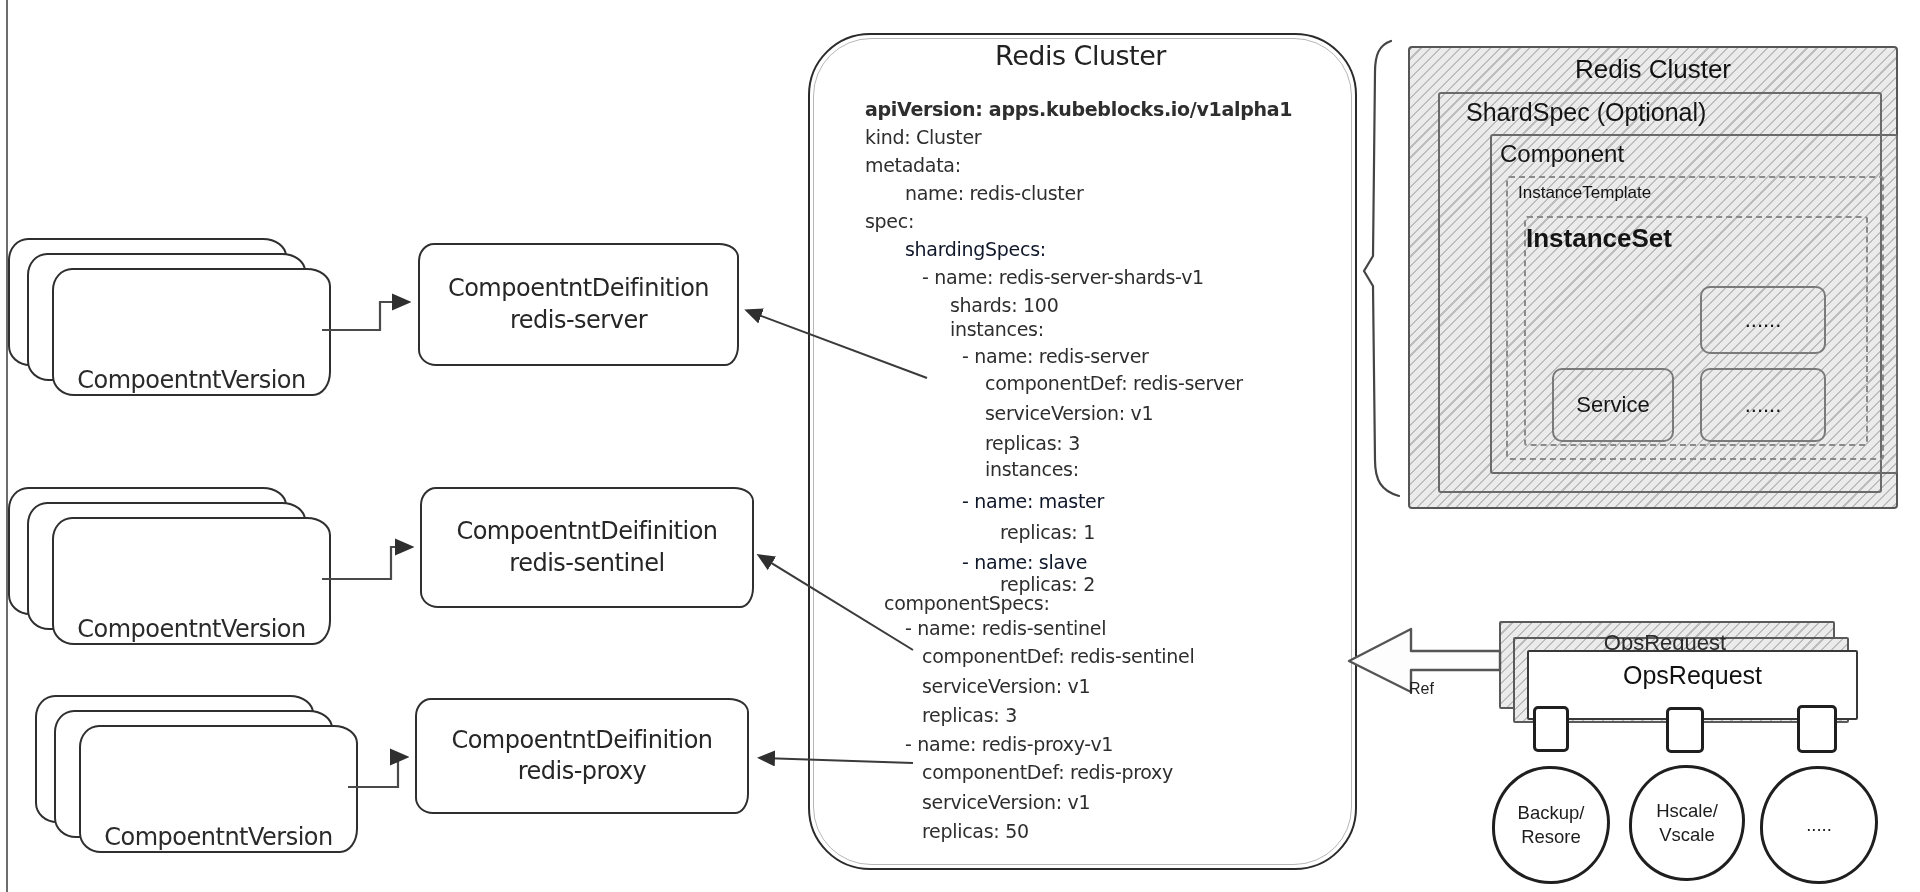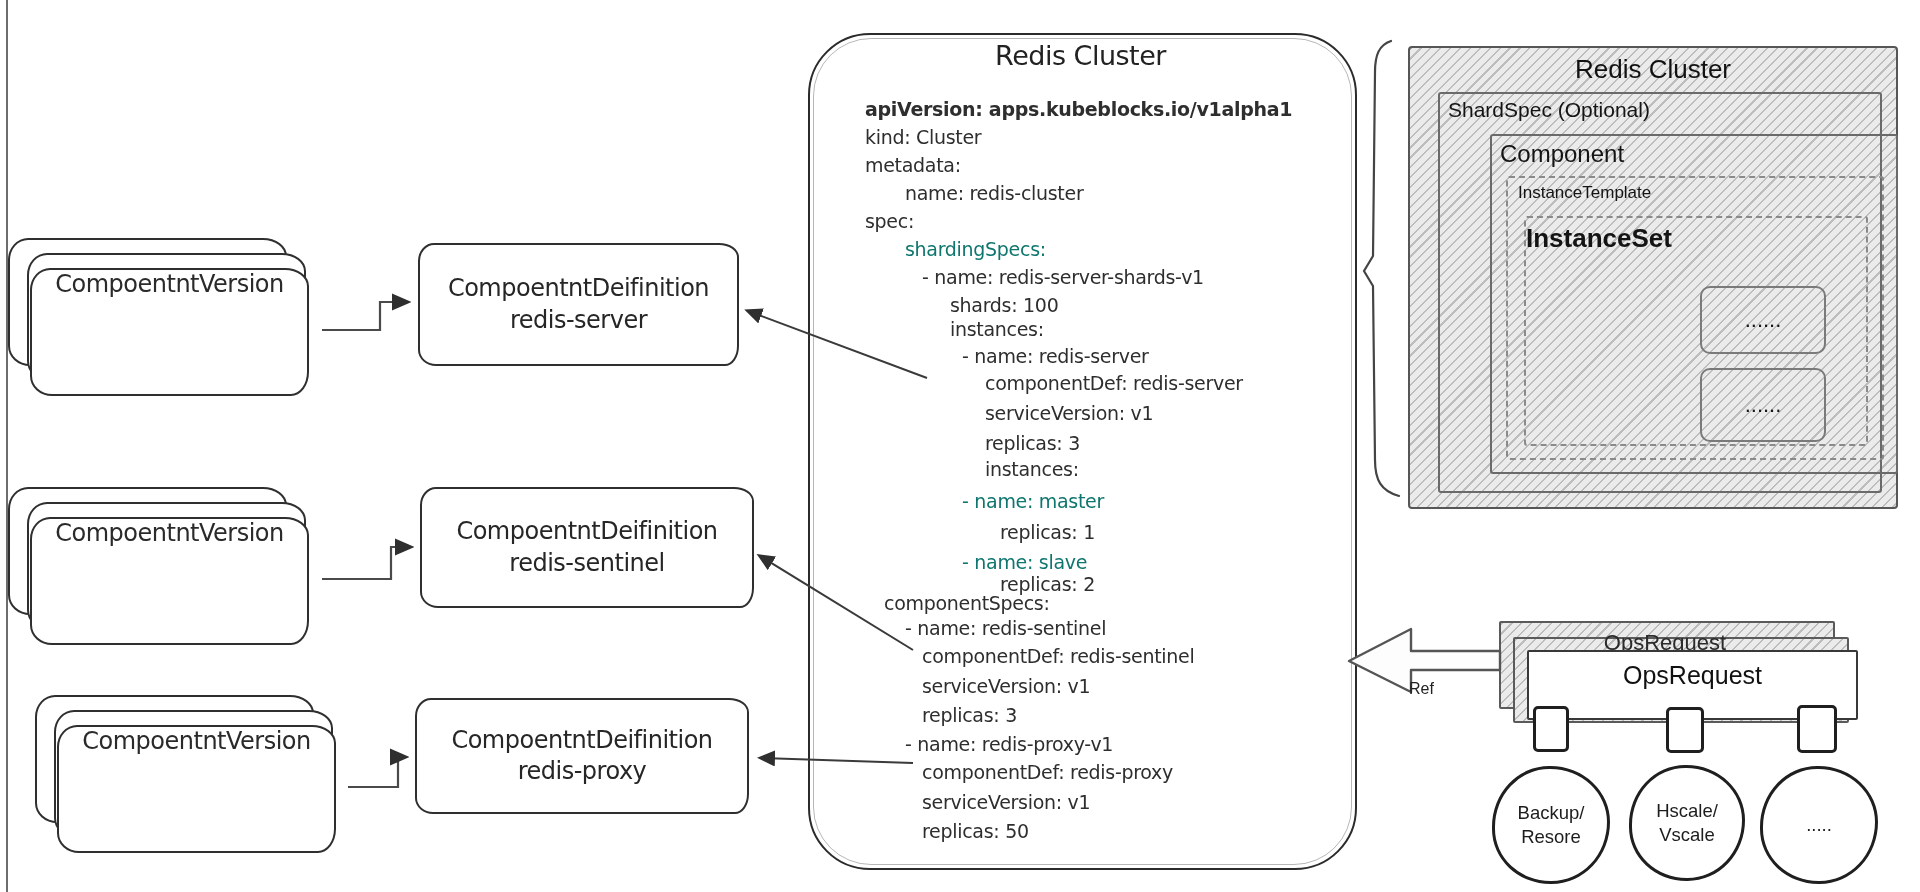--- a/index.html
+++ b/index.html
@@ -17,21 +17,21 @@
 
   
   .stack{width:320px;height:160px;}
   .card{
     position:absolute;width:275px;height:124px;background:#fff;
     border:2.4px solid #2f2f2f;
     border-radius:20px 24px 18px 22px / 22px 18px 24px 20px;
   }
   .card.c1{left:0;top:0;}
   .card.c2{left:19px;top:15px;}
-  .card.c3{left:22px;top:30px;display:flex;align-items:flex-start;justify-content:center;}
+  .card.c3{left:44px;top:30px;display:flex;align-items:flex-end;justify-content:center;}
   .stack-label{font-size:24px;color:#2a2a2a;white-space:nowrap;letter-spacing:-0.5px;}
 
   .defbox{
     background:#fff;border:2.4px solid #2f2f2f;
     border-radius:16px 20px 14px 18px / 18px 14px 20px 16px;
     display:flex;flex-direction:column;align-items:center;justify-content:center;
     line-height:1.3;font-size:24px;letter-spacing:-0.5px;color:#262626;
   }
   .row1 .stack{left:8px;top:238px;}
   .row1 .defbox{left:418px;top:243px;width:317px;height:119px;}
@@ -50,38 +50,38 @@
     border:1.2px solid rgba(50,50,50,.35);
   }
   #yaml-title{
     left:808px;top:40px;width:545px;text-align:center;
     font-size:27px;letter-spacing:-0.5px;color:#222;
   }
   .yline{
     position:absolute;font-size:19px;letter-spacing:-0.3px;white-space:nowrap;
     color:#2e2e2e;z-index:20;
   }
-  .yline.red{color:#0f766e;text-align:center;}
+  .yline.red{color:#0f172a;text-align:center;}
 
   
   .hatch{
     background-color:#ebebeb;
     background-image:repeating-linear-gradient(135deg,
       rgba(125,125,125,.42) 0px, rgba(125,125,125,.42) 1.5px,
       transparent 1.5px, transparent 7px);
   }
   #rc-outer{left:1408px;top:46px;width:486px;height:459px;border:2.4px solid #565656;border-radius:4px;}
   #rc-title{left:0;top:6px;width:100%;text-align:center;font-size:26px;color:#111;}
   .rc-box{position:absolute;border-radius:3px;}
   #rc-shard{left:28px;top:44px;width:440px;height:397px;border:2px solid #6a6a6a;}
   #rc-comp{left:18px;top:40px;width:404px;height:336px;border:2px solid #6a6a6a;margin-left:32px;}
   #rc-itpl{left:14px;top:40px;width:374px;height:280px;border:2px dashed #8a8a8a;}
   #rc-iset{left:16px;top:38px;width:340px;height:226px;border:2px dashed #8a8a8a;}
   .rc-label{position:absolute;color:#141414;white-space:nowrap;}
-  #rc-shard>.rc-label{left:8px;top:4px;font-size:21px;text-align:right;}
+  #rc-shard>.rc-label{left:26px;top:4px;font-size:25px;text-align:right;}
   #rc-comp>.rc-label{left:8px;top:4px;font-size:24px;}
   #rc-itpl>.rc-label{left:10px;top:5px;font-size:17px;}
   #rc-iset>.rc-label{left:0;top:5px;font-size:26px;font-weight:bold;}
   .rc-cell{
     position:absolute;border:2px solid #7a7a7a;border-radius:10px;
     display:flex;align-items:center;justify-content:center;
     font-size:22px;color:#161616;
   }
   #cell-pod{left:26px;top:68px;width:118px;height:64px;}
   #cell-dots1{left:174px;top:68px;width:122px;height:64px;}
@@ -203,20 +203,21 @@
   <div id="rc-title" class="abs">Redis Cluster</div>
   <div id="rc-shard" class="rc-box">
     <div class="rc-label">ShardSpec  (Optional)</div>
     <div id="rc-comp" class="rc-box">
       <div class="rc-label">Component</div>
       <div id="rc-itpl" class="rc-box">
         <div class="rc-label">InstanceTemplate</div>
         <div id="rc-iset" class="rc-box">
           <div class="rc-label">InstanceSet</div>
           <div id="cell-dots1" class="rc-cell">......</div>
+          <div id="cell-service" class="rc-cell">Service</div>
           <div id="cell-dots2" class="rc-cell">......</div>
         </div>
       </div>
     </div>
   </div>
 </div>
 
 <div id="ops-back" class="ops-card hatch"></div>
 <div id="ops-mid" class="ops-card hatch"></div>
 <div id="ops-ghost" class="abs print">OpsRequest</div>

